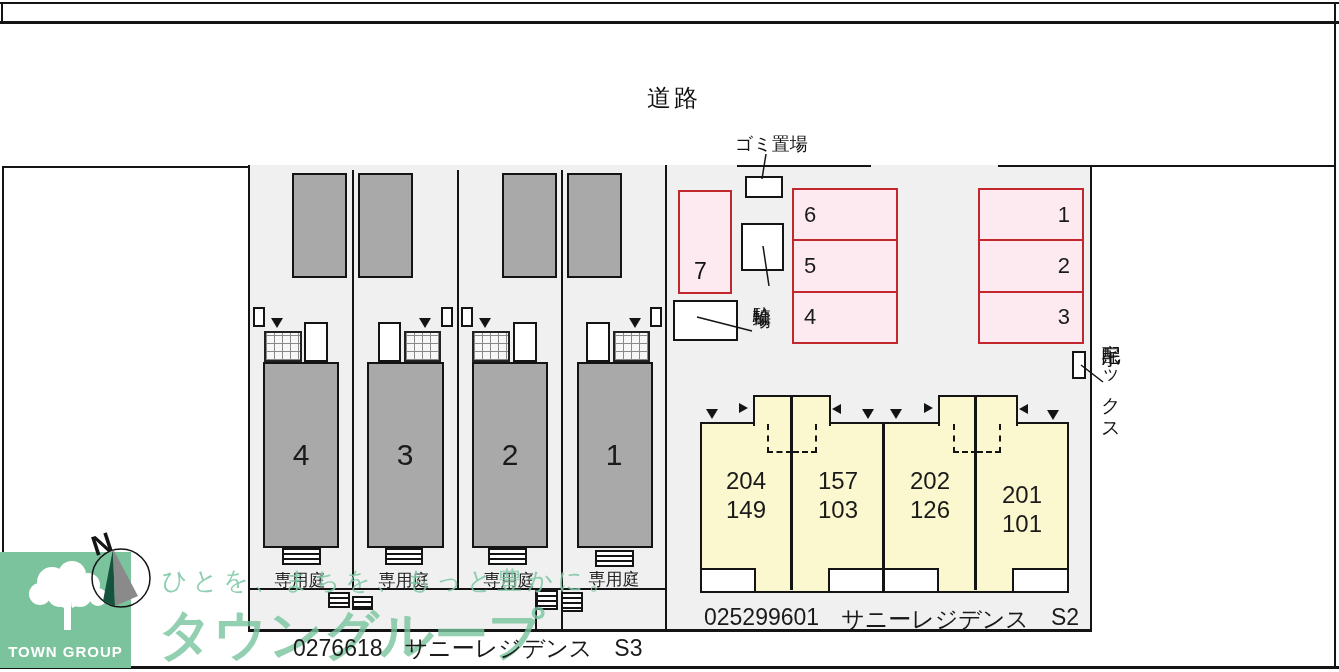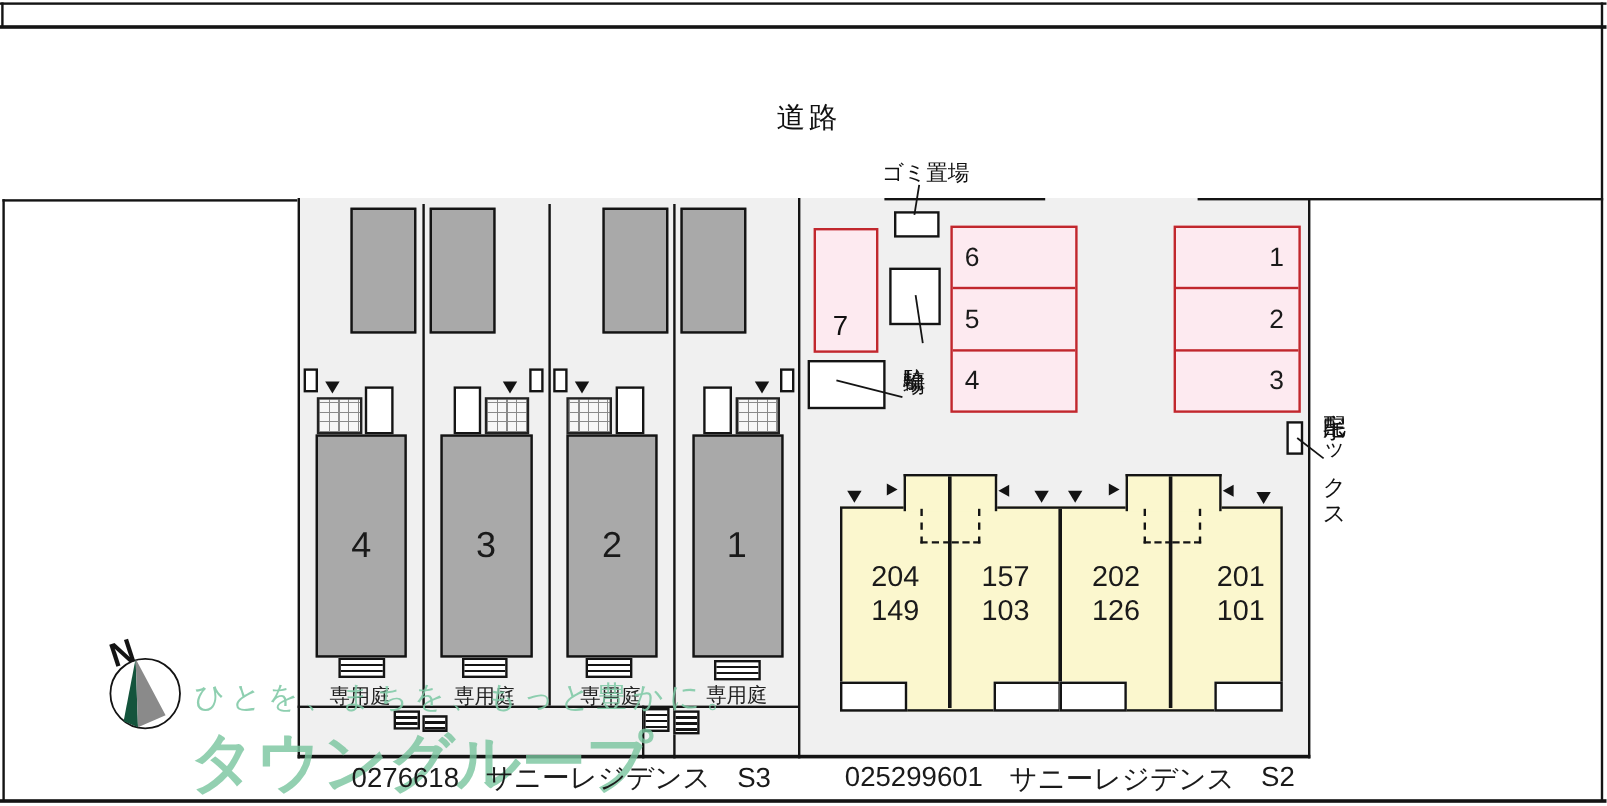--- a/index.html
+++ b/index.html
@@ -175,21 +175,21 @@
     <div>149</div>
   </div>
   <div class="unit-label" style="left:838px;top:466px;">
     <div>157</div>
     <div>103</div>
   </div>
   <div class="unit-label" style="left:930px;top:466px;">
     <div>202</div>
     <div>126</div>
   </div>
-  <div class="unit-label" style="left:1022px;top:466px;margin-left:12px;">
+  <div class="unit-label" style="left:1022px;top:480px;">
     <div>201</div>
     <div>101</div>
   </div>
 
   <div class="whitebox" style="left:700px;top:568px;width:56px;height:25px;z-index:3;"></div>
   <div class="whitebox" style="left:828px;top:568px;width:56px;height:25px;z-index:3;"></div>
   <div class="whitebox" style="left:883px;top:568px;width:56px;height:25px;z-index:3;"></div>
   <div class="whitebox" style="left:1012px;top:568px;width:57px;height:25px;z-index:3;"></div>
 
   <svg class="abs" style="left:0;top:0;width:1339px;height:672px;z-index:4;pointer-events:none;" viewBox="0 0 1339 672">
@@ -197,26 +197,43 @@
     <line x1="763" y1="246" x2="769" y2="286" stroke="#141414" stroke-width="1.5"></line>
     <line x1="697" y1="317" x2="752" y2="331" stroke="#141414" stroke-width="1.5"></line>
     <line x1="1081" y1="365" x2="1103" y2="382" stroke="#141414" stroke-width="1.5"></line>
   </svg>
 
   <div class="caption" style="left:293px;top:633px;align-items:center;">
     <span>0276618</span>
     <span>サニーレジデンス</span>
     <span>S3</span>
   </div>
-  <div class="caption" style="left:704px;top:634px;">
+  <div class="caption" style="left:704px;top:604px;">
     <span>025299601</span>
     <span>サニーレジデンス</span>
     <span>S2</span>
   </div>
 
+  <div class="wm" style="left:0;top:552px;width:131px;height:116px;background:#7bc39c;">
+    <svg style="position:absolute;left:14px;top:8px;" width="104" height="74" viewBox="0 0 104 74">
+      <g fill="#ffffff">
+        <circle cx="38" cy="22" r="15"></circle>
+          <circle cx="58" cy="15" r="14"></circle>
+        <circle cx="74" cy="25" r="12"></circle>
+          <circle cx="26" cy="34" r="11"></circle>
+        <circle cx="84" cy="37" r="9"></circle>
+          <circle cx="46" cy="34" r="13"></circle>
+        <circle cx="66" cy="35" r="12"></circle>
+        <rect x="50" y="38" width="7" height="32"></rect>
+        <polygon points="50,48 34,40 36,37 52,46"></polygon>
+        <polygon points="57,44 72,38 73,41 58,48"></polygon>
+      </g>
+    </svg>
+    <div style="position:absolute;left:0;bottom:8px;width:100%;text-align:center;color:#fff;font-weight:bold;font-size:15px;letter-spacing:1px;">TOWN GROUP</div>
+  </div>
 
   <div class="wm" style="left:162px;top:564px;font-size:25px;letter-spacing:5px;color:rgba(126,200,165,0.88);">ひとを、まちを、もっと豊かに。</div>
   <div class="wm" style="left:158px;top:599px;font-size:54px;font-weight:bold;color:rgba(120,196,158,0.8);">タウングループ</div>
 
   <svg class="abs" style="left:85px;top:518px;z-index:6;" width="75" height="95" viewBox="0 0 75 95">
     <circle cx="36" cy="60" r="29" fill="none" stroke="#141414" stroke-width="1.5"></circle>
     <polygon points="28,31 18,83 30,88" fill="#14543c"></polygon>
     <polygon points="28,31 53,78 30,88" fill="#8a8a8a"></polygon>
     <text x="8" y="36" transform="rotate(-18 16 30)" font-size="28" font-weight="bold" fill="#141414">N</text>
   </svg>

